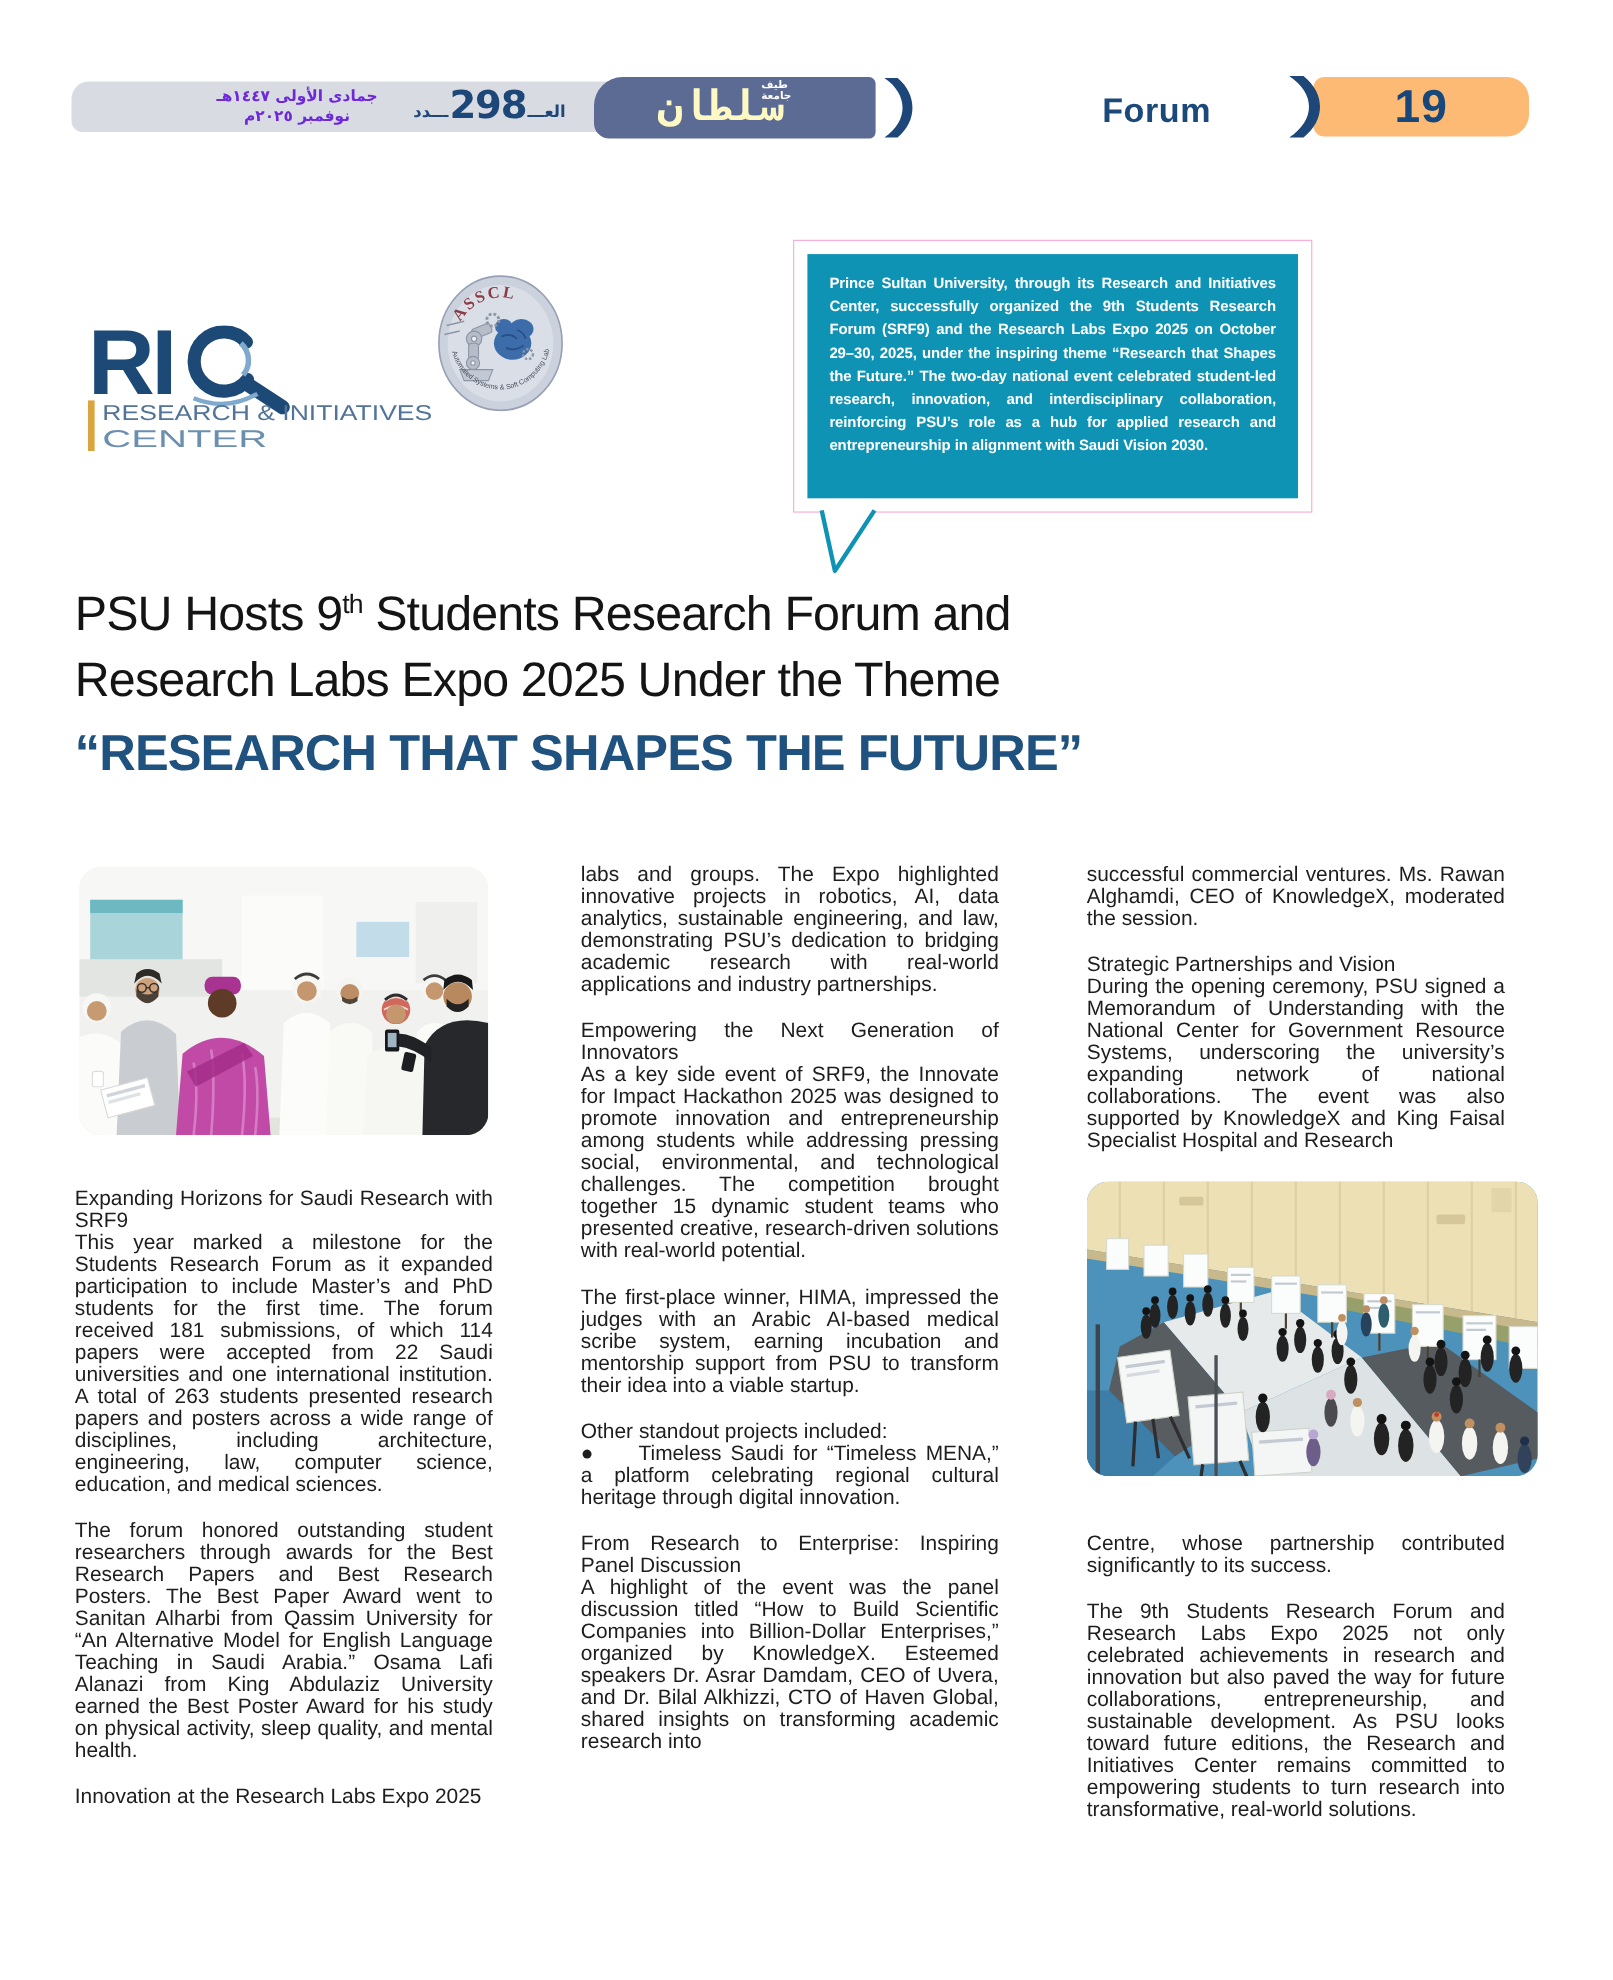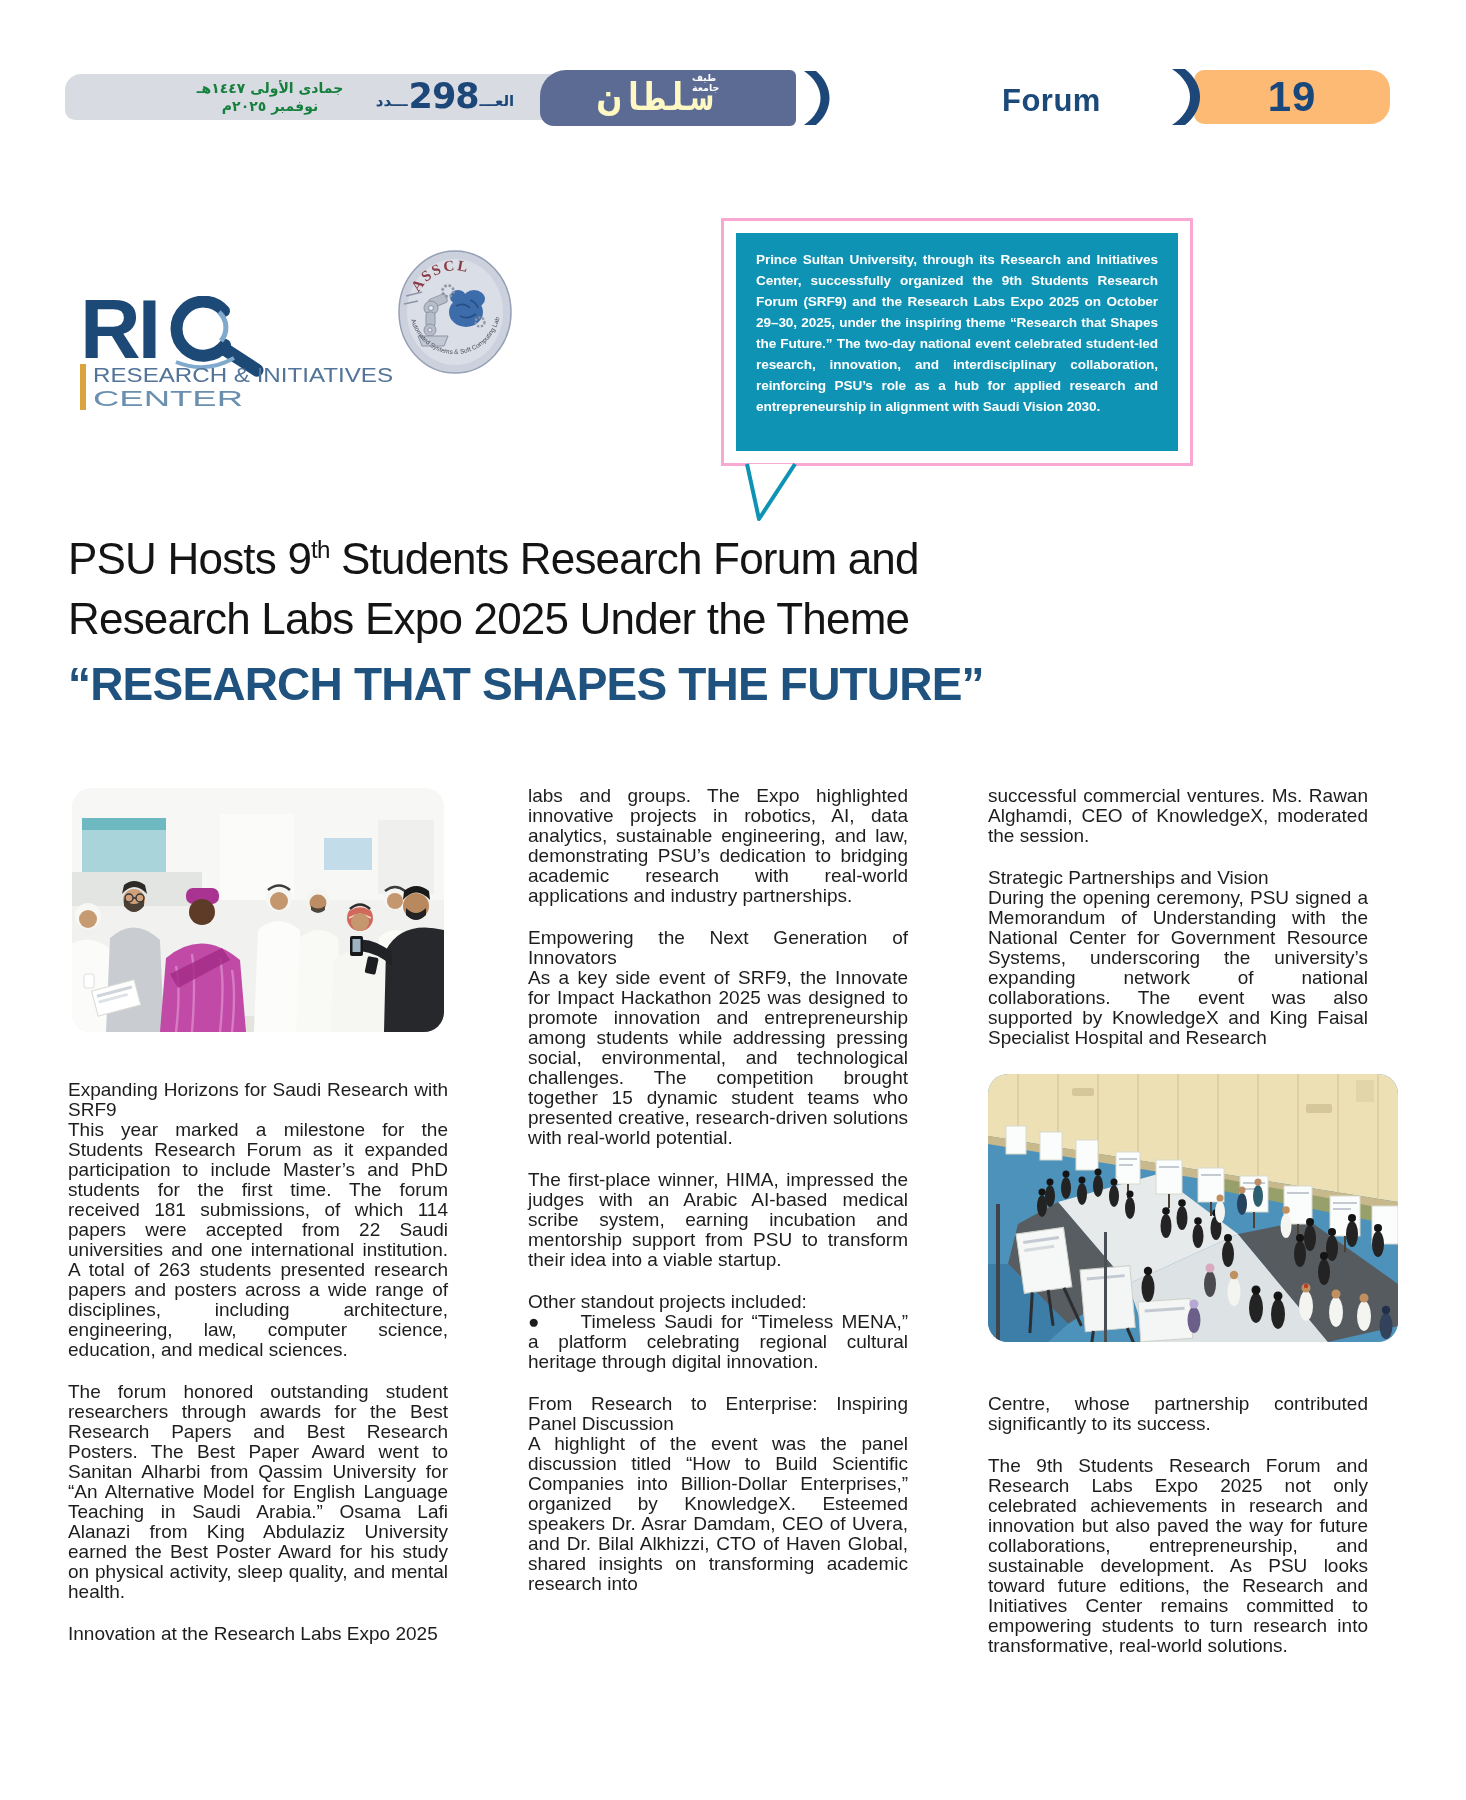--- a/index.html
+++ b/index.html
@@ -7,21 +7,21 @@
   body {
     width:1466px; height:1800px; position:relative; overflow:hidden;
     font-family:"Liberation Sans", sans-serif; color:#1e1e1e;
   }
 
   
   .hdr-bar { position:absolute; left:65px; top:74px; width:500px; height:46px;
     background:#d8dbe2; border-radius:16px 0 0 10px; }
   .hdr-date { position:absolute; left:110px; top:5px; width:190px;
     font-family:"DejaVu Sans", sans-serif; font-weight:bold; font-size:14px;
-    line-height:18px; color:#15803d; text-align:center; direction:rtl; }
+    line-height:18px; color:#6d28d9; text-align:center; direction:rtl; }
   .hdr-issue { position:absolute; left:285px; top:2px; width:190px; direction:rtl;
     display:flex; align-items:center; justify-content:center; color:#1d4778;
     font-family:"DejaVu Sans", sans-serif; }
   .iss-ar { font-weight:bold; font-size:15px; padding-top:10px; }
   .iss-num { font-weight:bold; font-size:35px; letter-spacing:-1px; margin:0 1px; }
 
   .masthead { position:absolute; left:540px; top:70px; width:256px; height:56px;
     background:#5c6b94; border-radius:26px 6px 6px 14px; }
   .mast-big { position:absolute; left:0; right:26px; top:4px; text-align:center;
     color:#fef9c3; font-family:Liberation Mono, monospace; font-weight:bold; font-size:38px; line-height:52px; }
@@ -35,21 +35,21 @@
   .hdr-pill { position:absolute; left:1194px; top:70px; width:196px; height:54px;
     background:#fdba74; border-radius:10px 20px 20px 10px; text-align:center; }
   .hdr-pill span { font-weight:bold; font-size:42px; line-height:54px; color:#17477b; letter-spacing:1px; }
 
   
   .ric { position:absolute; left:80px; top:296px; width:330px; height:116px; }
   .asscl { position:absolute; left:398px; top:250px; width:114px; height:124px; }
 
   
   .callout { position:absolute; left:721px; top:218px; width:472px; height:248px;
-    border:3px solid #f9a8d4; padding:12px; background:#fff; }
+    border:1px solid #f9a8d4; padding:12px; background:#fff; }
   .callout-inner { width:100%; height:100%; background:#0f93b5; color:#fff;
     padding:16px 20px; font-weight:bold; font-size:13.6px; line-height:21px;
     text-align:justify; letter-spacing:-0.1px; }
   .tail { position:absolute; left:735px; top:462px; }
 
   
   .headline { position:absolute; left:68px; top:520px; width:1110px; color:#141414; }
   .hl-line { font-size:44px; line-height:60px; font-weight:normal; letter-spacing:-0.8px; }
   .hl-line sup { font-size:0.55em; vertical-align:super; }
   .hl-theme { font-size:46px; line-height:62px; font-weight:bold; color:#20527f;

